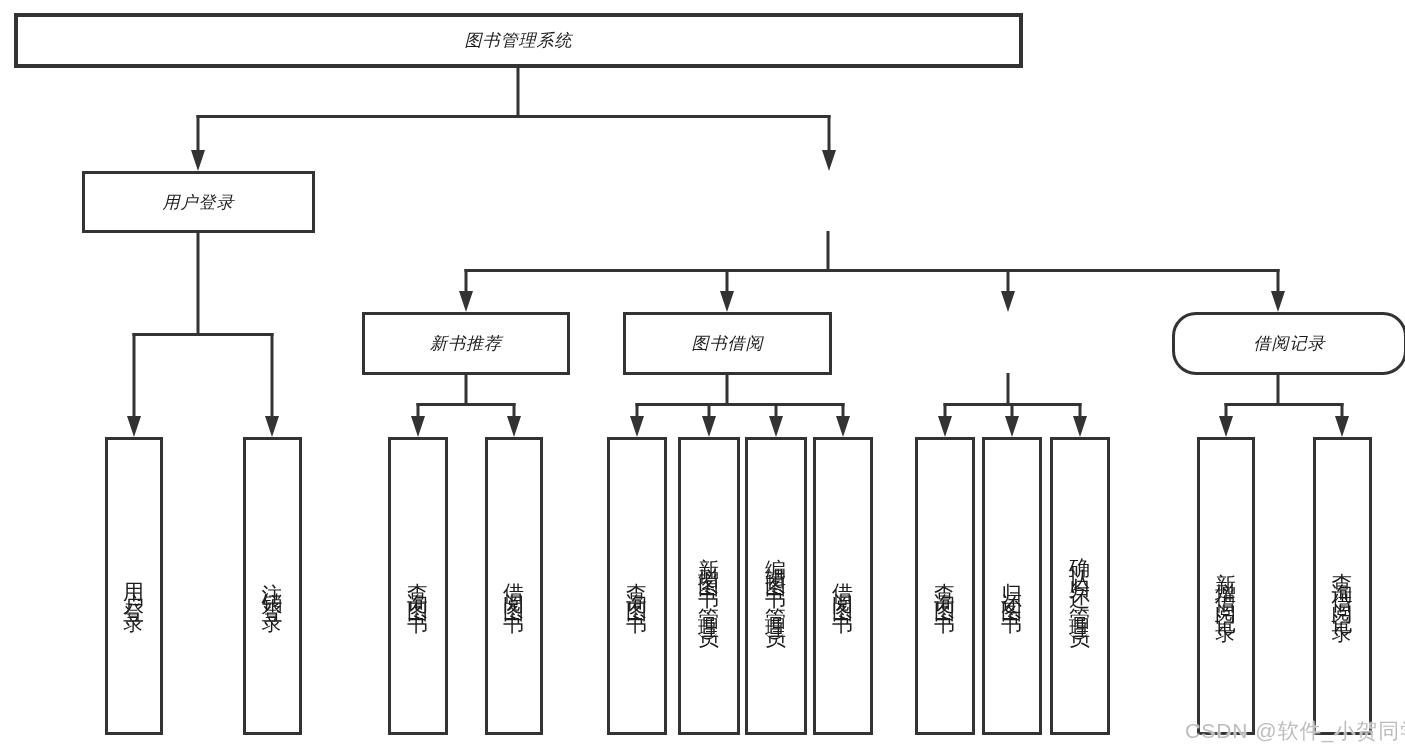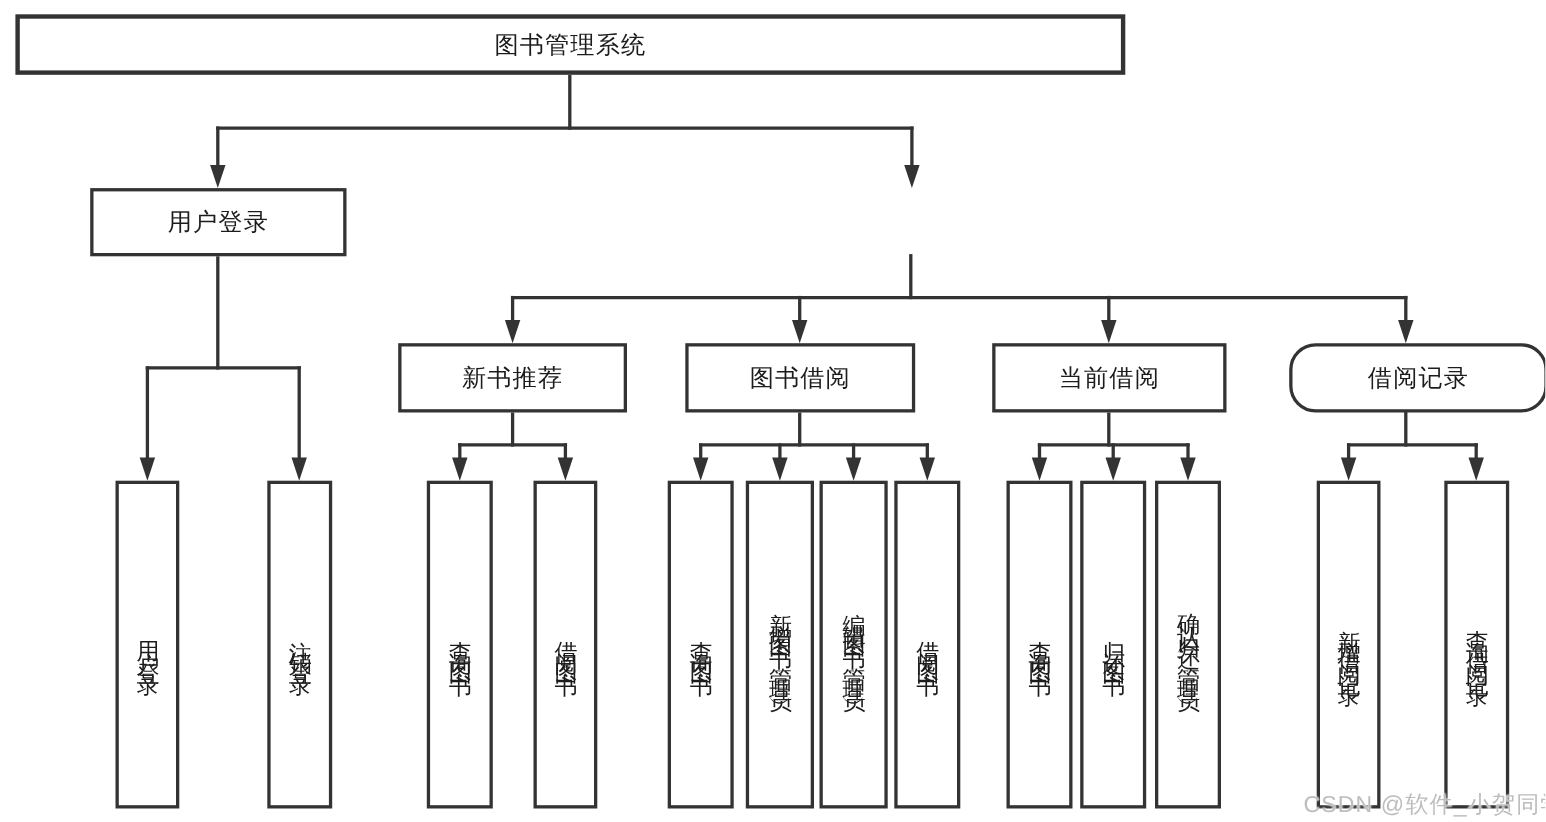--- a/index.html
+++ b/index.html
@@ -10,22 +10,23 @@
     font-family:"Liberation Sans","DejaVu Sans",sans-serif;
     overflow:hidden;
   }
   .connectors{position:absolute;left:0;top:0;z-index:1;}
   .hbox{
     box-sizing:border-box;
     position:absolute;
     background:#ffffff;
     border:3px solid #333333;
     display:flex;align-items:center;justify-content:center;
-    font-size:22px;color:#1c1c1c;letter-spacing:1px;
+    font-size:17px;color:#1c1c1c;letter-spacing:1px;
     z-index:2;
+    font-style:italic;
   }
   .root-box{border-width:4px;}
   .leaf{
     box-sizing:border-box;
     position:absolute;
     top:437px;height:298px;
     background:#ffffff;
     border:3px solid #333333;
     display:flex;align-items:center;justify-content:center;
     z-index:2;
@@ -127,23 +128,20 @@
   <div class="hbox" style="left:82px;top:171px;width:233px;height:62px;">
     <span>用户登录</span>
   </div>
 
   <div class="hbox" style="left:362px;top:312px;width:208px;height:63px;">
     <span>新书推荐</span>
   </div>
   <div class="hbox" style="left:623px;top:312px;width:209px;height:63px;">
     <span>图书借阅</span>
   </div>
-  <div class="hbox" style="left:902px;top:312px;width:213px;height:63px;">
-    <span>当前借阅</span>
-  </div>
   <div class="hbox" style="left:1172px;top:312px;width:235px;height:63px;border-radius:24px;">
     <span>借阅记录</span>
   </div>
 
   <div class="leaf" style="left:105px;width:58px;">
     <span class="vtext">用户登录</span>
   </div>
   <div class="leaf" style="left:243px;width:59px;">
     <span class="vtext">注销登录</span>
   </div>

